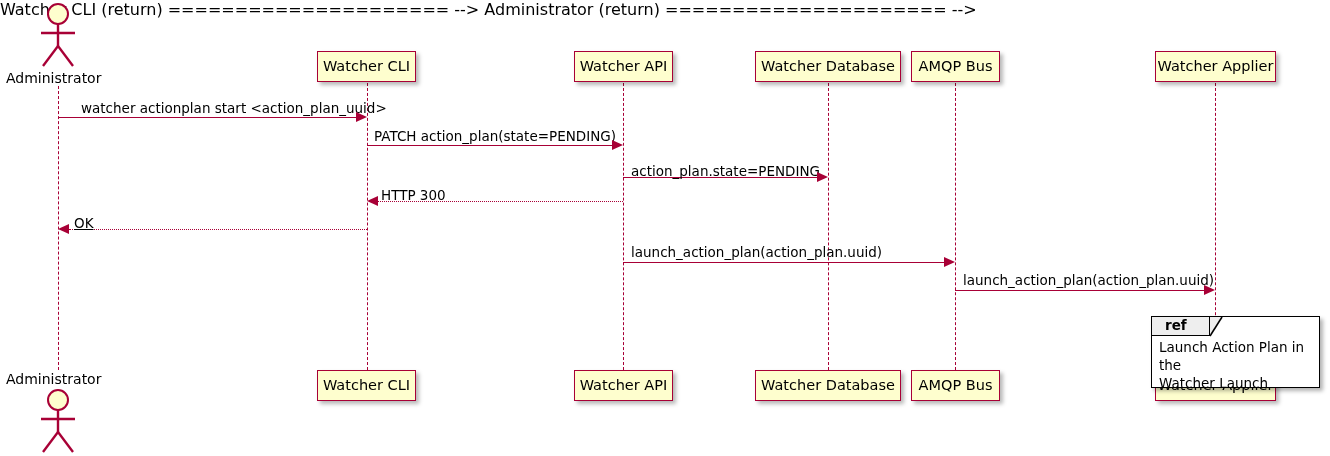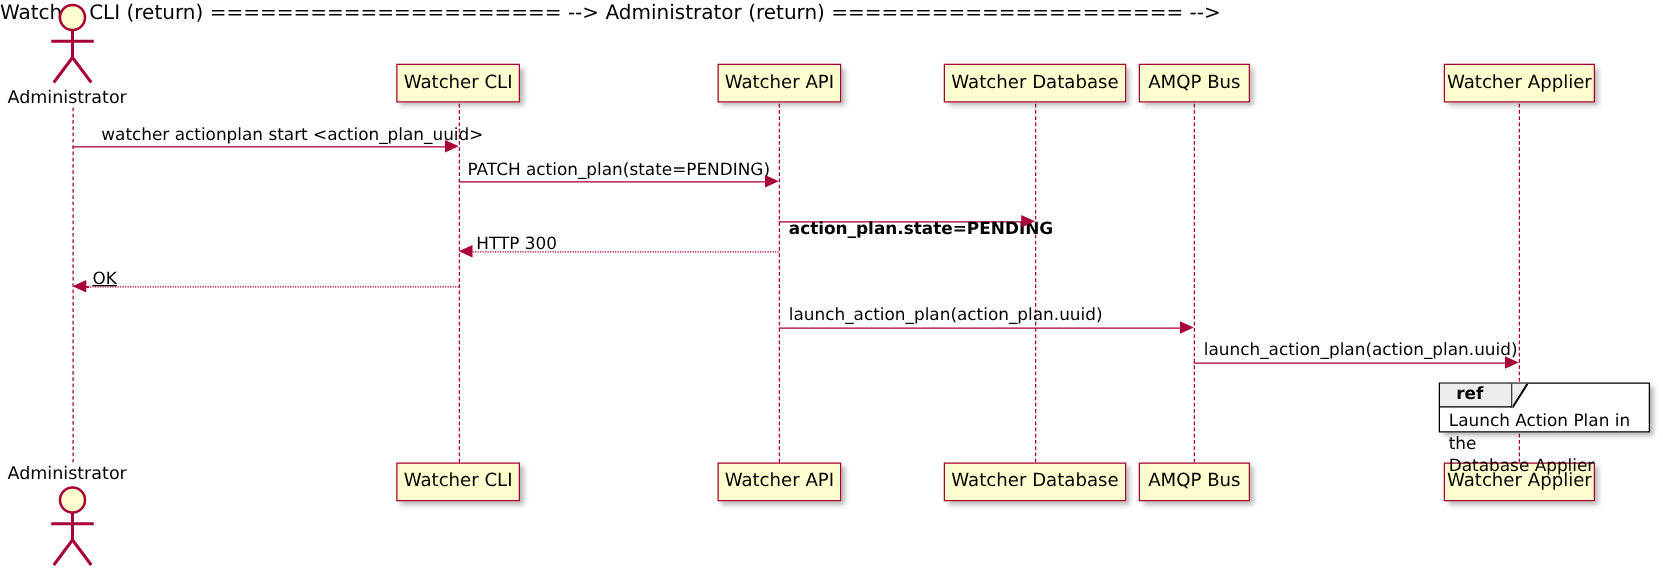--- a/index.html
+++ b/index.html
@@ -176,21 +176,21 @@
   <div class="msg-label" style="left:81px; top:102px;">watcher actionplan start &lt;action_plan_uuid&gt;</div>
   <div class="msg-line" style="left:58px; top:117px; width:299px;"></div>
   <div class="arrow-head right" style="left:356px; top:112px;"></div>
 
   
   <div class="msg-label" style="left:374px; top:130px;">PATCH action_plan(state=PENDING)</div>
   <div class="msg-line" style="left:367px; top:145px; width:246px;"></div>
   <div class="arrow-head right" style="left:612px; top:140px;"></div>
 
   
-  <div class="msg-label" style="left:631px; top:177px;font-weight:bold;">action_plan.state=PENDING</div>
+  <div class="msg-label" style="left:631px; top:165px;">action_plan.state=PENDING</div>
   <div class="msg-line" style="left:623px; top:177px; width:195px;"></div>
   <div class="arrow-head right" style="left:817px; top:172px;"></div>
 
    Watcher CLI (return) ===================== --&gt;
   <div class="msg-label" style="left:381px; top:189px;">HTTP 300</div>
   <div class="msg-line dotted" style="left:378px; top:201px; width:245px;"></div>
   <div class="arrow-head left" style="left:367px; top:196px;"></div>
 
    Administrator (return) ===================== --&gt;
   <div class="msg-label" style="left:74px; top:217px;text-decoration:underline;">OK</div>
@@ -201,26 +201,26 @@
   <div class="msg-label" style="left:631px; top:246px;">launch_action_plan(action_plan.uuid)</div>
   <div class="msg-line" style="left:623px; top:262px; width:322px;"></div>
   <div class="arrow-head right" style="left:944px; top:257px;"></div>
 
   
   <div class="msg-label" style="left:963px; top:274px;">launch_action_plan(action_plan.uuid)</div>
   <div class="msg-line" style="left:955px; top:290px; width:250px;"></div>
   <div class="arrow-head right" style="left:1204px; top:285px;"></div>
 
   
-  <div class="ref-box" style="left:1151px; top:306px; width:169px; height:40px;">
+  <div class="ref-box" style="left:1151px; top:316px; width:169px; height:72px;">
     <div class="ref-tab" style="width:58px; height:19px;">ref</div>
     <div class="ref-tab-corner" style="left:58px; top:0; border-top:19px solid #EEEEEE; border-right:11px solid transparent;"></div>
     <div class="ref-tab-corner" style="left:58px; top:0; width:13px; height:20px; border:0; background:transparent; overflow:hidden;">
       <svg width="13" height="21" viewBox="0 0 13 21">
         <polygon points="0,0 12,0 0,19" fill="#EEEEEE"></polygon>
         <line x1="12" y1="0" x2="0" y2="19" stroke="#000000" stroke-width="1.6"></line>
       </svg>
     </div>
     <div class="ref-body" style="left:7px; top:22px; width:158px;">Launch Action Plan in the
-Database Applier</div>
+Watcher Launch</div>
   </div>
 
 </div>
 
 </body></html>

